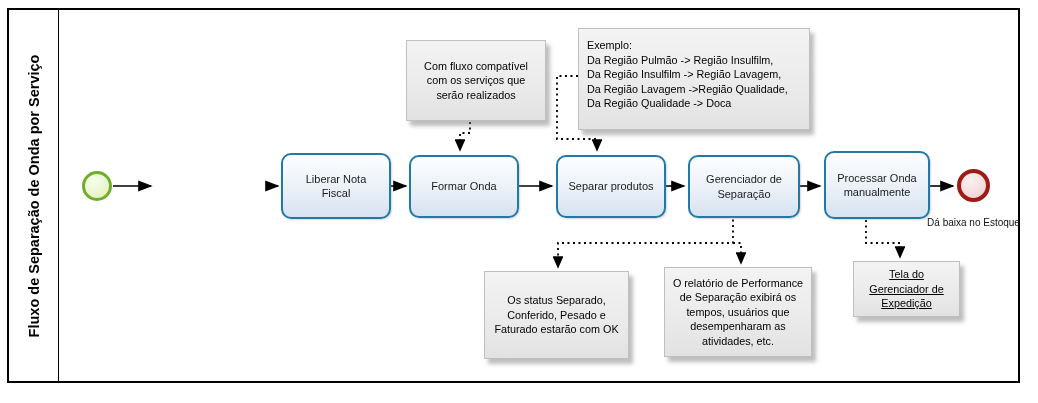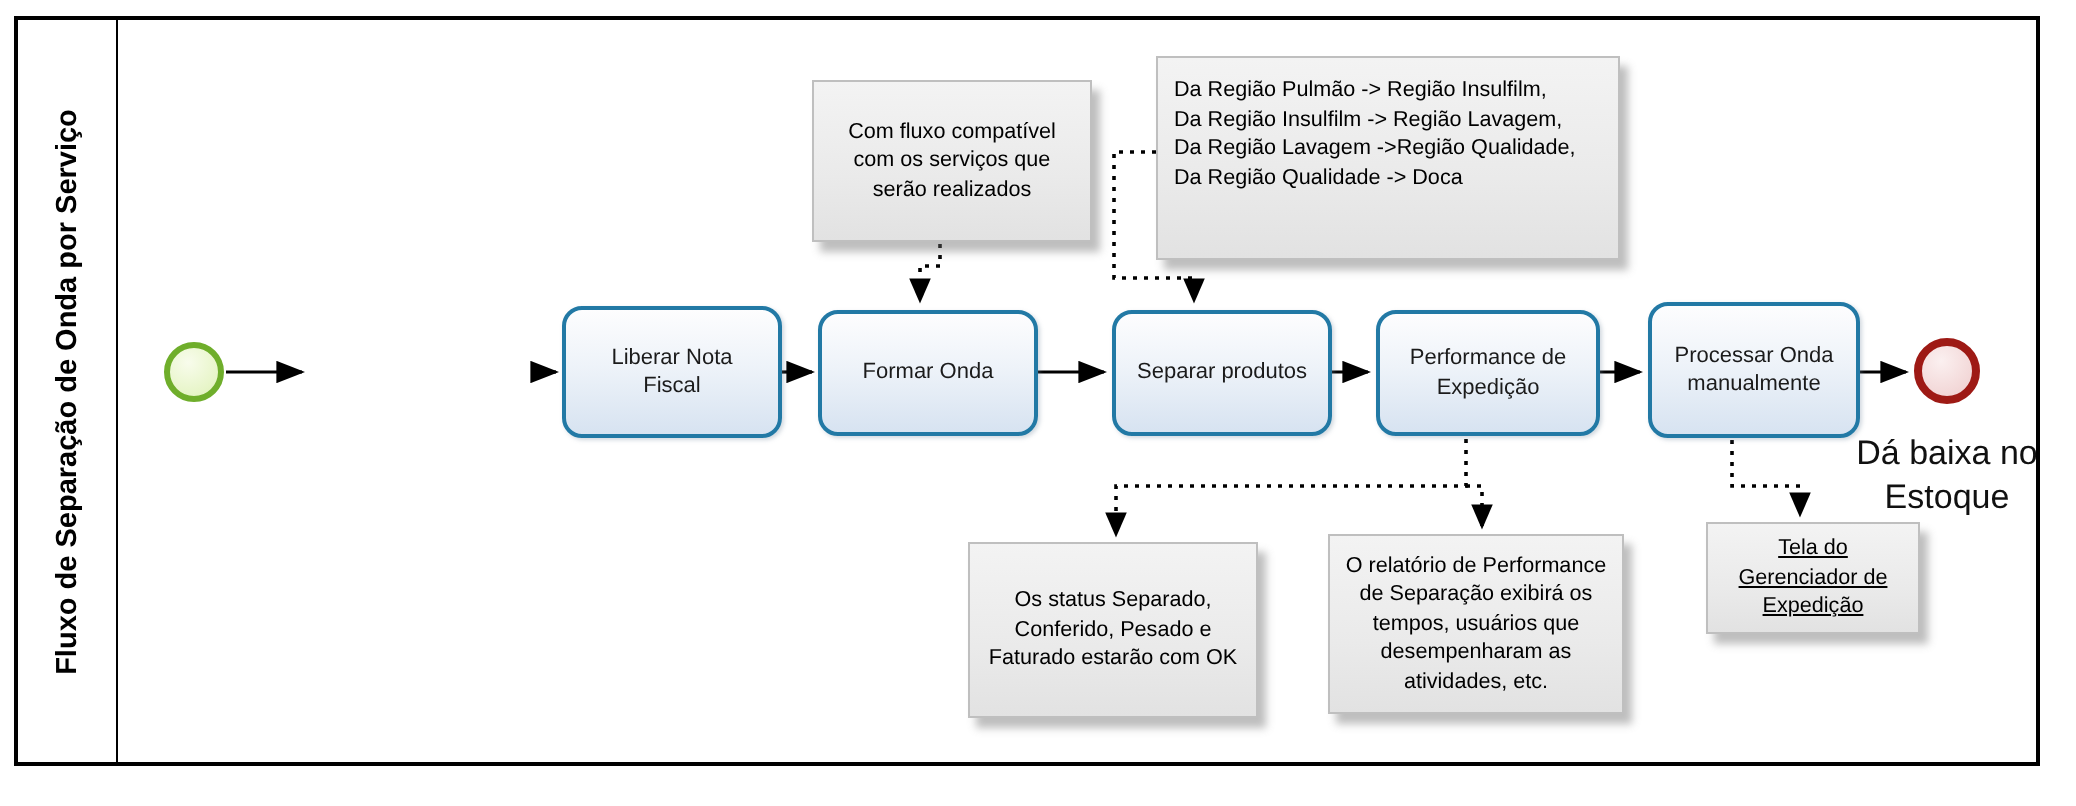--- a/index.html
+++ b/index.html
@@ -38,21 +38,21 @@
     position:absolute;width:30px;height:30px;border-radius:50%;
     border:3px solid #6fae2b;box-sizing:border-box;
     background:radial-gradient(circle at 38% 30%,#f8fcec 0%,#e7f5c8 70%,#ddefb7 100%);
   }
   .event-end{
     position:absolute;width:33px;height:33px;border-radius:50%;
     border:4px solid #9e1a15;box-sizing:border-box;
     background:radial-gradient(circle at 38% 30%,#fbf0f0 0%,#f2d6d6 75%,#eccaca 100%);
   }
   .event-label{
-    position:absolute;text-align:center;font-size:17px;line-height:1.3;color:#111;
+    position:absolute;text-align:center;font-size:10px;line-height:1.3;color:#111;
   }
   
   .note{
     position:absolute;box-sizing:border-box;
     background:linear-gradient(to bottom,#f3f3f3 0%,#eaeaea 60%,#e2e2e2 100%);
     border:1px solid #bfbfbf;
     box-shadow:4px 5px 4px rgba(110,110,110,.45);
     display:flex;align-items:center;justify-content:center;
     font-size:10.8px;line-height:1.35;color:#000;text-align:center;
     padding:4px 6px;
@@ -106,31 +106,32 @@
   <div class="task" style="left:281px;top:153px;width:110px;height:66px;justify-content:flex-end;">
     <span>Liberar Nota Fiscal</span>
   </div>
   <div class="task" style="left:409px;top:155px;width:110px;height:63px;">
     <span>Formar Onda</span>
   </div>
   <div class="task" style="left:556px;top:155px;width:110px;height:63px;">
     <span>Separar produtos</span>
   </div>
   <div class="task" style="left:688px;top:155px;width:112px;height:63px;">
-    <span>Performance de Expedição</span>
+    <span>Gerenciador de Separação</span>
   </div>
   <div class="task" style="left:824px;top:151px;width:106px;height:68px;padding:2px 8px;">
     <span>Processar Onda manualmente</span>
   </div>
 
   <div class="note" style="left:406px;top:40px;width:140px;height:81px;">
     <span>Com fluxo compatível com os serviços que serão realizados</span>
   </div>
   <div class="note left" style="left:578px;top:28px;width:232px;height:102px;padding:9px 8px;">
     <div class="lines">
+      <span>Exemplo:</span>
       <span>Da Região Pulmão -&gt; Região  Insulfilm,</span>
       <span>Da Região Insulfilm -&gt; Região Lavagem,</span>
       <span>Da Região Lavagem -&gt;Região Qualidade,</span>
       <span>Da Região Qualidade -&gt; Doca</span>
     </div>
   </div>
   <div class="note" style="left:484px;top:271px;width:145px;height:88px;">
     <span>Os status Separado, Conferido, Pesado e Faturado estarão com OK</span>
   </div>
   <div class="note" style="left:664px;top:267px;width:148px;height:90px;">

